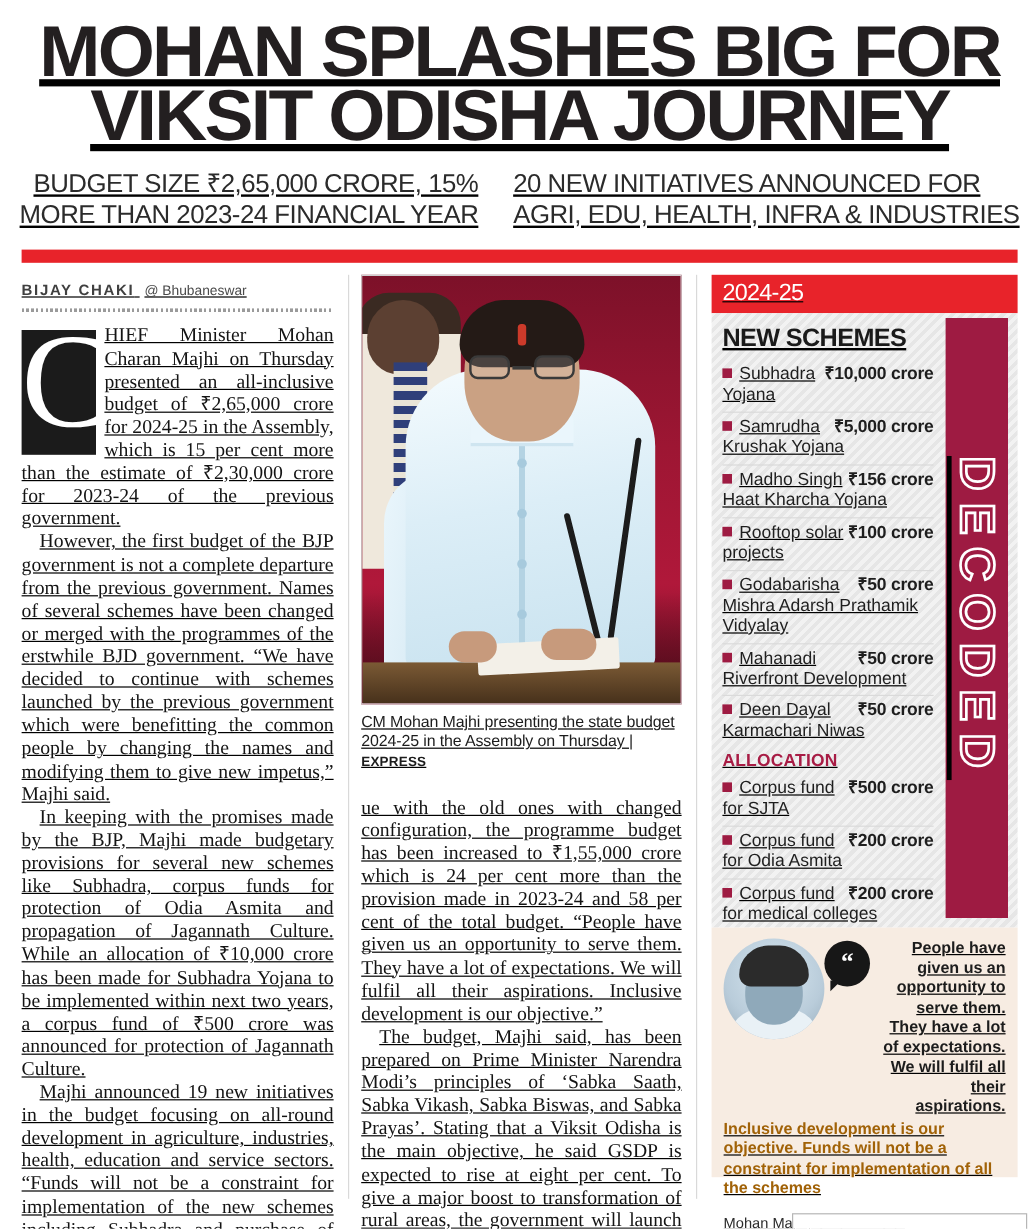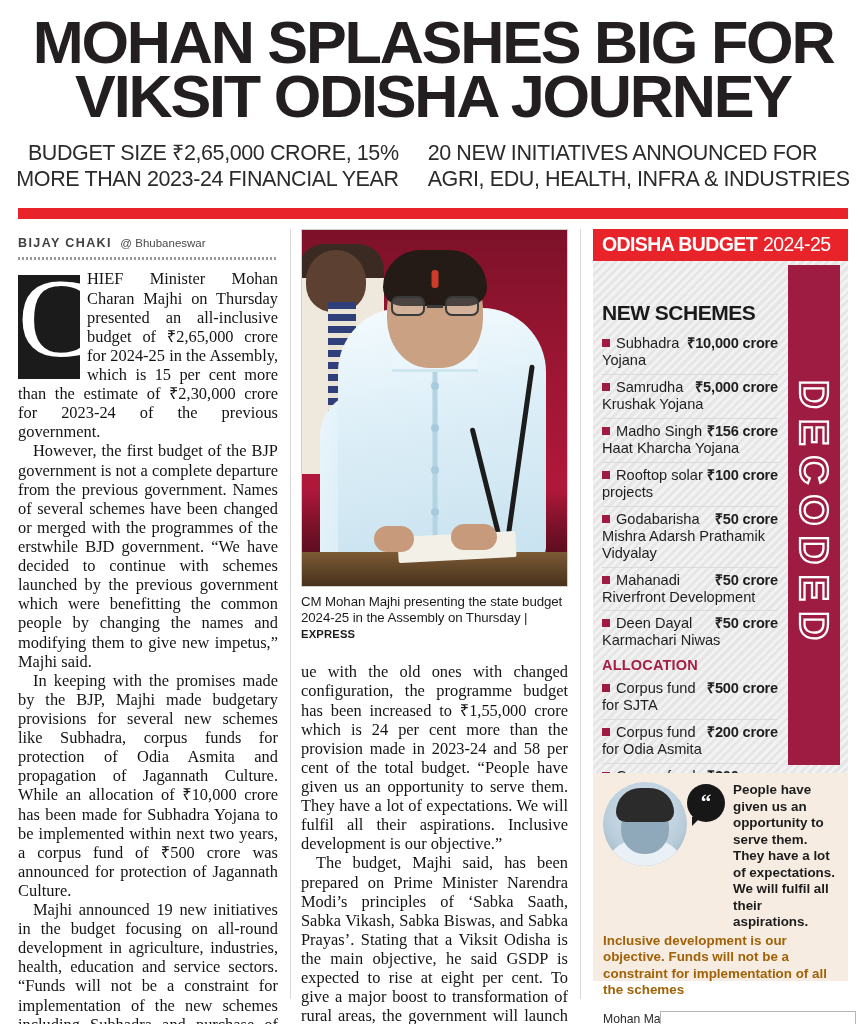--- a/index.html
+++ b/index.html
@@ -2,21 +2,21 @@
 <html><head>
 <meta charset="utf-8">
 <style>
   * { box-sizing: border-box; margin: 0; padding: 0; }
   html, body {
     width: 862px; height: 1024px;
     background: #ffffff;
     font-family: "Liberation Sans", sans-serif;
     overflow: hidden;
   }
-  .page { position: relative; width: 862px; height: 1024px; background:#fff; }
+  .page { position: relative; width: 862px; height: 1024px; background:#fff;text-decoration:underline; }
 
   
   .headline-block { padding: 16px 18px 0 22px; }
   .headline {
     font-family: "Liberation Sans", sans-serif;
     font-weight: 700;
     font-size: 60px;
     line-height: 0.90;
     letter-spacing: -2.2px;
     color: #231f20;
@@ -185,21 +185,21 @@
   .sb-banner .t2 { font-weight: 400; font-size: 19.5px; letter-spacing: -0.6px; }
 
   .sb-body {
     position: relative;
     display: flex;
     background:
       repeating-linear-gradient(135deg,
         #f2f2f2 0 3px, #e6e6e6 3px 6px);
     height: 512px;
   }
-  .sb-list { flex: 1; padding: 9px 10px 0 9px; margin-top: 31px; }
+  .sb-list { flex: 1; padding: 9px 10px 0 9px; }
   .sb-title {
     font-weight: 700; font-size: 21px; letter-spacing: -0.5px;
     color: #1a1a1a; margin-bottom: 6px;
   }
   .sb-sub {
     font-weight: 700; font-size: 14.5px; letter-spacing: .2px;
     color: #a81c45; margin: 3px 0 3px 0;
   }
   .sb-item {
     padding: 4px 0 5px 0;
@@ -265,21 +265,21 @@
     border-left:9px solid #171717; border-bottom:9px solid transparent;
   }
   .q-mark span {
     position:absolute; left:50%; top:50%; transform:translate(-50%,-54%);
     color:#fff; font-weight:700; font-size:21px; line-height:1;
     font-family:"Liberation Serif", serif; letter-spacing: 0px;
   }
   .q-text {
     flex: 1;
     font-weight: 700; font-size: 13.4px; line-height: 1.23;
-    color: #1c1c1c; 
+    color: #1c1c1c; text-align: right;
   }
   .q-rest {
     font-weight: 700; font-size: 13.4px; line-height: 1.23;
     color: #a16207; margin-top: 2px;
   }
   .q-attr { font-size: 12.2px; color: #2b2b2b; margin-top: 13px; font-weight: 400; }
 
   .bottom-box {
     position: absolute;
     left: 660px; top: 1011px; width: 196px; height: 30px;
@@ -366,21 +366,20 @@
         <p class="first">ue with the old ones with changed configuration, the programme budget has been increased to ₹1,55,000 crore which is 24 per cent more than the provision made in 2023-24 and 58 per cent of the total budget. “People have given us an opportunity to serve them. They have a lot of expectations. We will fulfil all their aspirations. Inclusive development is our objective.”</p>
         <p><span>The budget, Majhi said, has been prepared on Prime Minister Narendra Modi’s principles of ‘Sabka Saath, Sabka Vikash, Sabka Biswas, and Sabka Prayas’. Stating that a Viksit Odisha is the main objective, he said GSDP is expected to rise at eight per cent. To give a major boost to transformation of rural areas, the government will launch a new scheme ‘Vikasit Gaon Vikasit Odisha’.</span></p>
 
       </div>
     </div>
 
     <div class="col col-3">
       <div class="sidebar">
 
         <div class="sb-banner">
-          <span class="t1">ODISHA BUDGET</span>
           <span class="t2">2024-25</span>
         </div>
 
         <div class="sb-body">
           <div class="sb-list">
             <div class="sb-title">NEW SCHEMES</div>
             <div id="schemes-host">
                 <div class="sb-item"><span class="sb-bullet"></span><span class="sb-amt">₹10,000 crore</span><span class="sb-name">Subhadra Yojana </span></div>
                 <div class="sb-item"><span class="sb-bullet"></span><span class="sb-amt">₹5,000 crore</span><span class="sb-name">Samrudha Krushak Yojana </span></div>
                 <div class="sb-item"><span class="sb-bullet"></span><span class="sb-amt">₹156 crore</span><span class="sb-name">Madho Singh Haat Kharcha Yojana </span></div>

